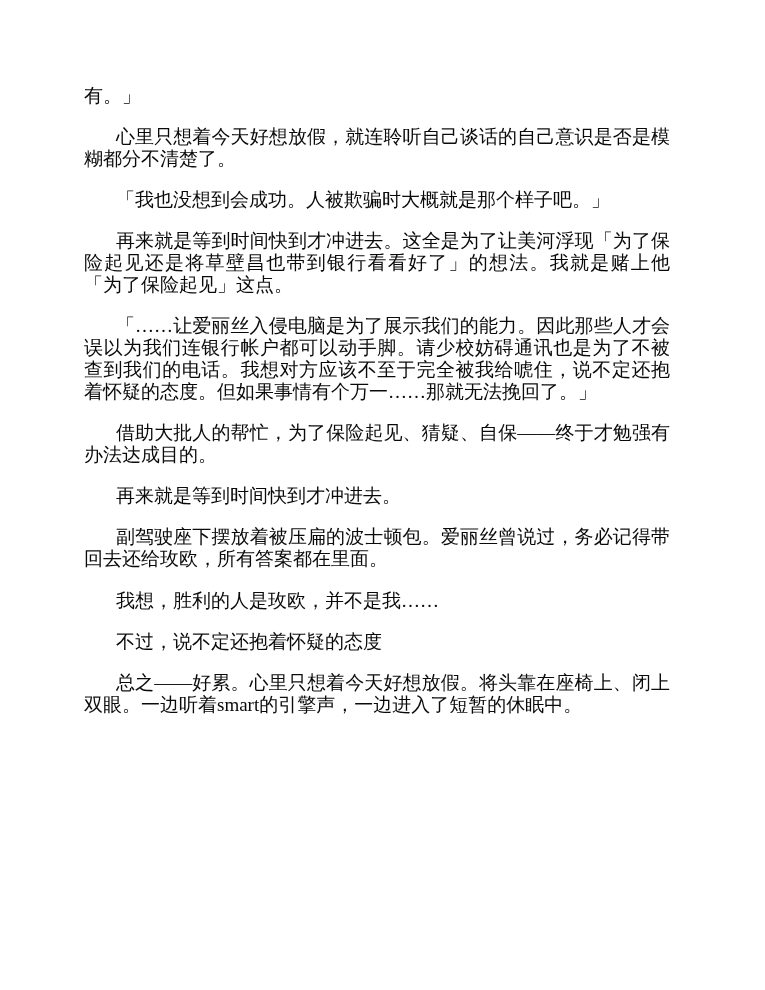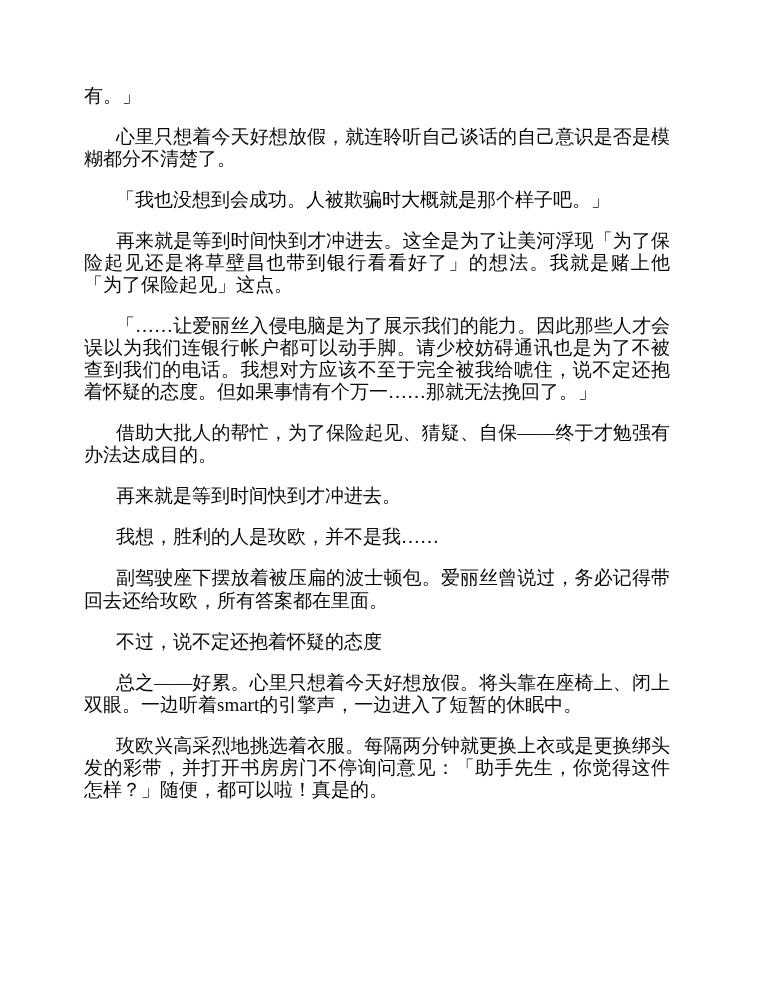--- a/index.html
+++ b/index.html
@@ -35,18 +35,17 @@
 <body style="background: rgb(255, 255, 255);">
 
 <div class="page" style="color: rgb(10, 10, 10);">
   <p class="para flush">有。」</p>
   <p class="para">心里只想着今天好想放假，就连聆听自己谈话的自己意识是否是模糊都分不清楚了。</p>
   <p class="para">「我也没想到会成功。人被欺骗时大概就是那个样子吧。」</p>
   <p class="para">再来就是等到时间快到才冲进去。这全是为了让美河浮现「为了保险起见还是将草壁昌也带到银行看看好了」的想法。我就是赌上他「为了保险起见」这点。</p>
   <p class="para">「……让爱丽丝入侵电脑是为了展示我们的能力。因此那些人才会误以为我们连银行帐户都可以动手脚。请少校妨碍通讯也是为了不被查到我们的电话。我想对方应该不至于完全被我给唬住，说不定还抱着怀疑的态度。但如果事情有个万一……那就无法挽回了。」</p>
   <p class="para">借助大批人的帮忙，为了保险起见、猜疑、自保——终于才勉强有办法达成目的。</p>
   <p class="para">再来就是等到时间快到才冲进去。</p>
+  <p class="para">副驾驶座下摆放着被压扁的波士顿包。爱丽丝曾说过，务必记得带回去还给玫欧，所有答案都在里面。</p>
   <p class="para">我想，胜利的人是玫欧，并不是我……</p>
-  <p class="para">副驾驶座下摆放着被压扁的波士顿包。爱丽丝曾说过，务必记得带回去还给玫欧，所有答案都在里面。</p>
   <p class="para">不过，说不定还抱着怀疑的态度</p>
   <p class="para">总之——好累。心里只想着今天好想放假。将头靠在座椅上、闭上双眼。一边听着smart的引擎声，一边进入了短暂的休眠中。</p>
-  <p class="para">玫欧兴高采烈地挑选着衣服。每隔两分钟就更换上衣或是更换绑头发的彩带，并打开书房房门不停询问意见：「助手先生，你觉得这件怎样？」随便，都可以啦！真是的。</p>
 </div>
 
 </body></html>

